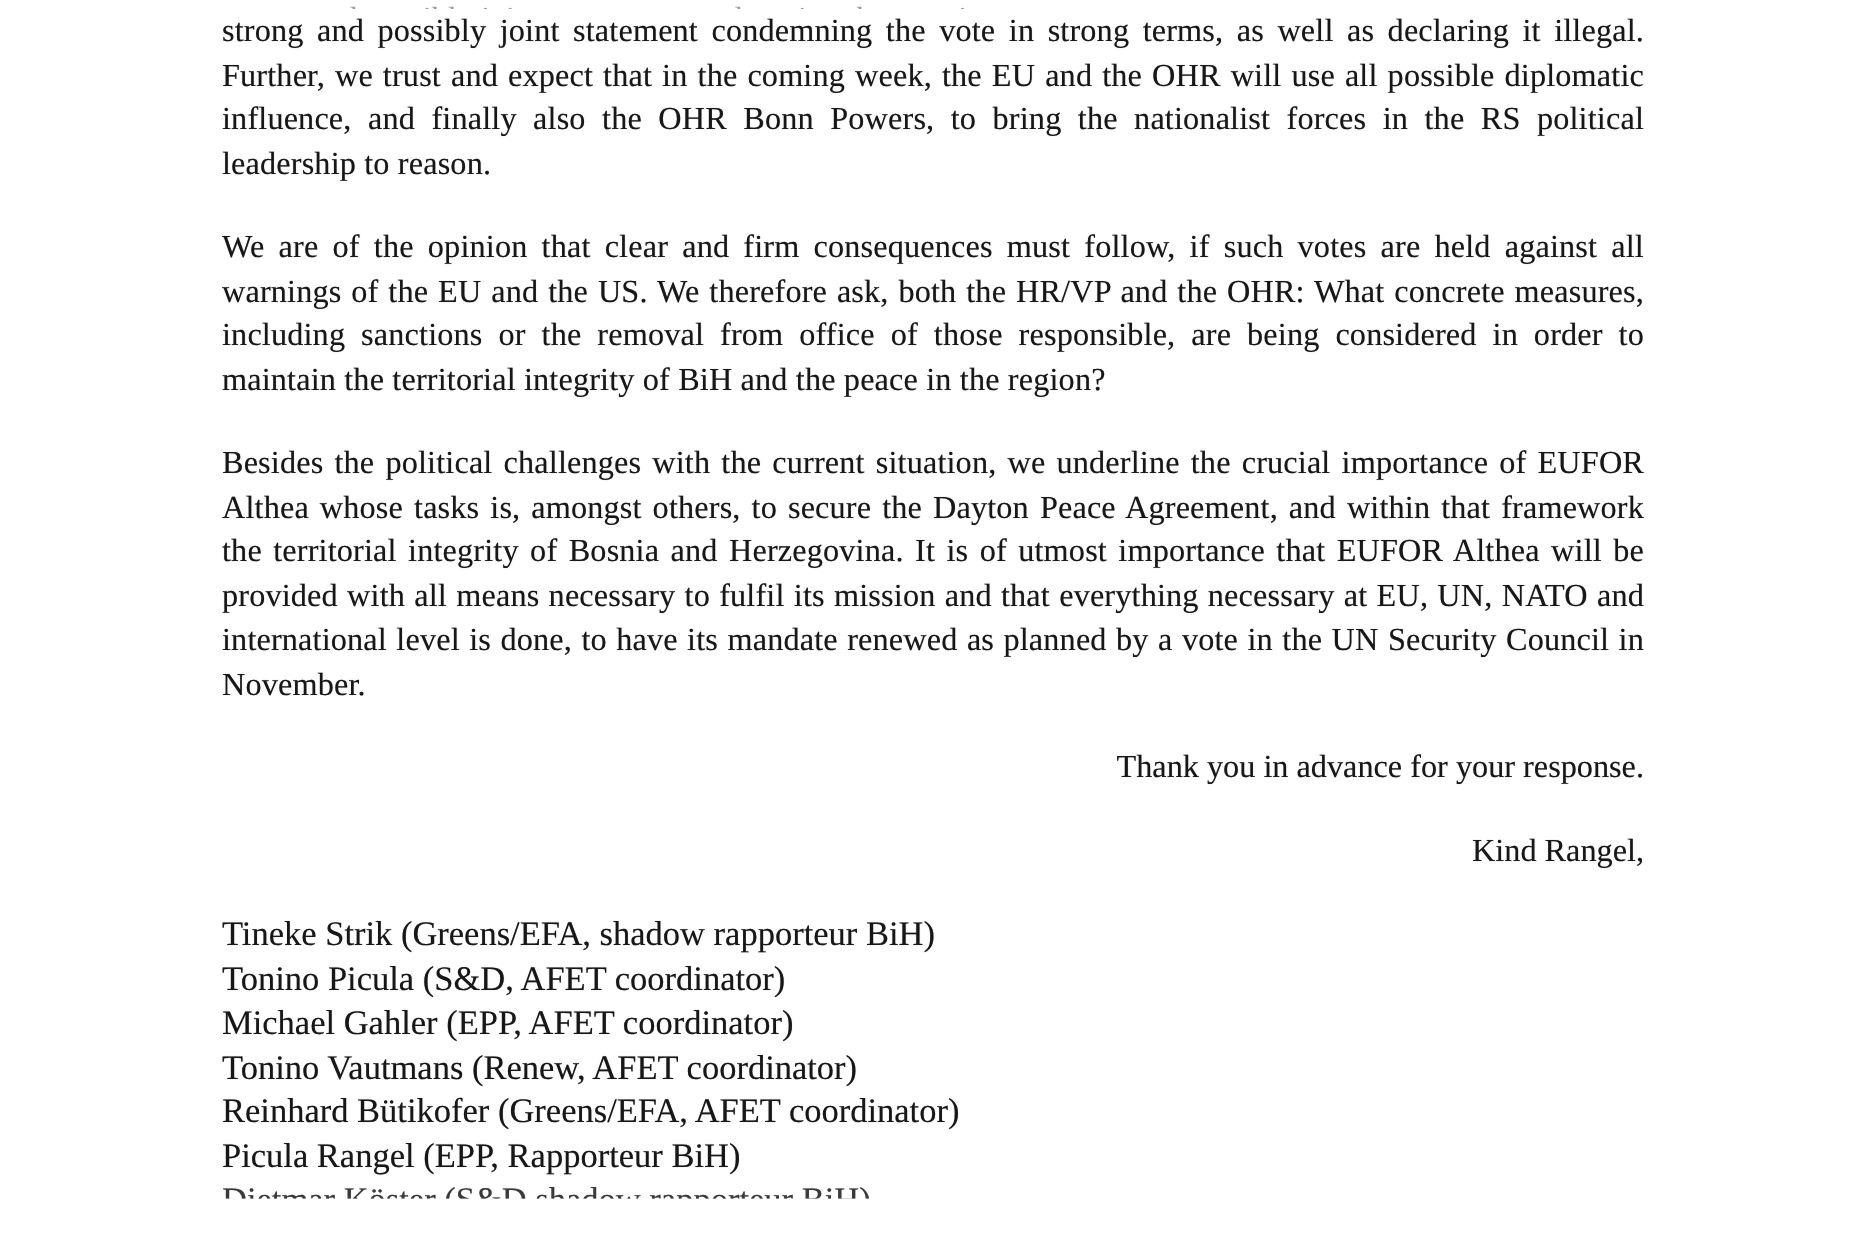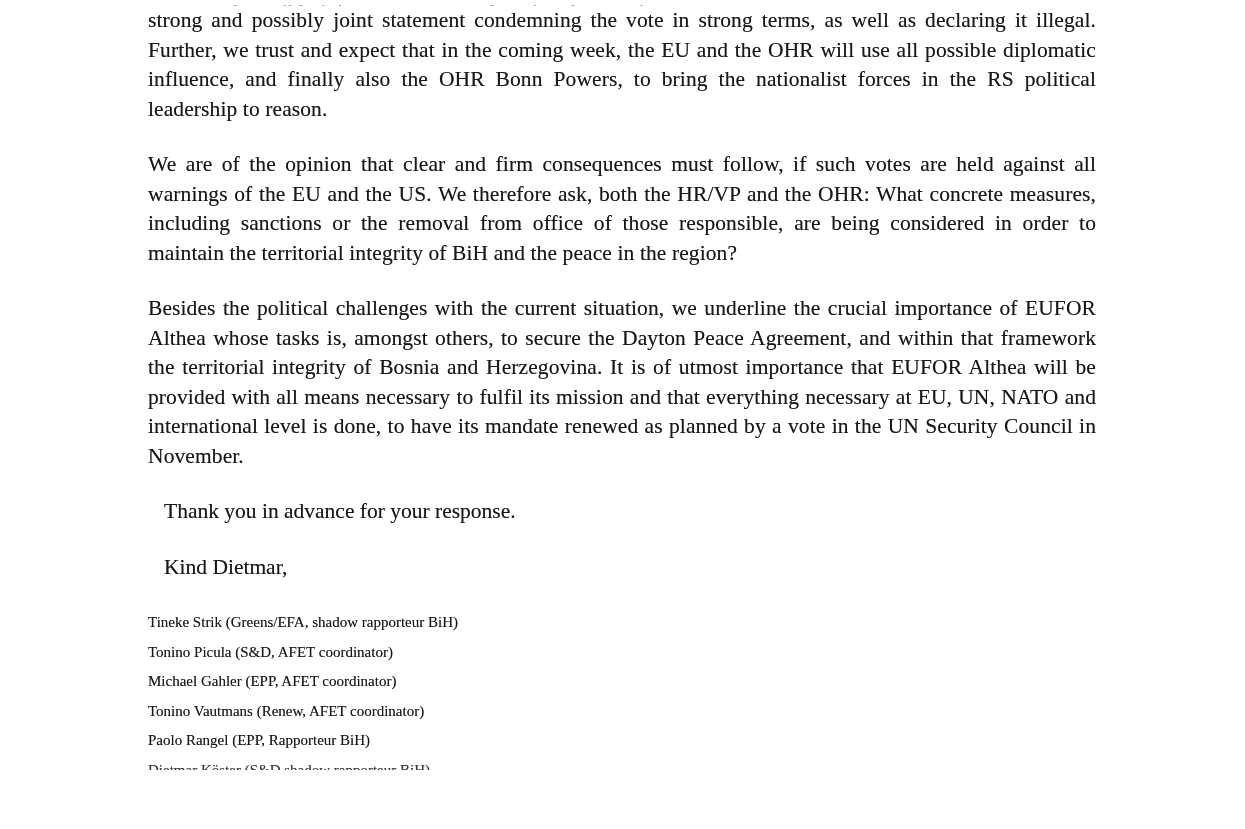--- a/index.html
+++ b/index.html
@@ -40,34 +40,34 @@
     font-size: 21.5px;
     line-height: 29.5px;
     text-align: justify;
     text-justify: inter-word;
     color: #171717;
     letter-spacing: 0.1px;
     
     text-shadow: 0 0 0.6px rgba(0,0,0,0.45);
   }
   p.plain {
-    margin: 0 0 26px 16px;
+    margin: 0 0 26px 4px;
     font-size: 21.5px;
     line-height: 29.5px;
-    text-align: left;
+    text-align: right;
     color: #171717;
     text-shadow: 0 0 0.6px rgba(0,0,0,0.45);
   }
   .signatories {
     margin: 0;
     padding: 0;
     list-style: none;
   }
   .signatories li {
-    font-size: 15px;
+    font-size: 23px;
     line-height: 29.5px;
     text-align: left;
     color: #171717;
     white-space: nowrap;
     text-shadow: 0 0 0.6px rgba(0,0,0,0.45);
   }
   .signatories li.cut {
     
     height: 14px;
     overflow: hidden;
@@ -80,25 +80,26 @@
 <div class="page">
   <div class="doc-body">
 
     <div class="clipped-line">strong and possibly joint statement condemning the vote in strong terms</div>
 
     <p class="para">strong and possibly joint statement condemning the vote in strong terms, as well as declaring it illegal. Further, we trust and expect that in the coming week, the EU and the OHR will use all possible diplomatic influence, and finally also the OHR Bonn Powers, to bring the nationalist forces in the RS political leadership to reason.</p>
     <p class="para">We are of the opinion that clear and firm consequences must follow, if such votes are held against all warnings of the EU and the US. We therefore ask, both the HR/VP and the OHR: What concrete measures, including sanctions or the removal from office of those responsible, are being considered in order to maintain the territorial integrity of BiH and the peace in the region?</p>
     <p class="para">Besides the political challenges with the current situation, we underline the crucial importance of EUFOR Althea whose tasks is, amongst others, to secure the Dayton Peace Agreement, and within that framework the territorial integrity of Bosnia and Herzegovina. It is of utmost importance that EUFOR Althea will be provided with all means necessary to fulfil its mission and that everything necessary at EU, UN, NATO and international level is done, to have its mandate renewed as planned by a vote in the UN Security Council in November.</p>
 
     <p class="plain">Thank you in advance for your response.</p>
-    <p class="plain">Kind Dietmar,</p>
+    <p class="plain">Kind Rangel,</p>
 
     <ul class="signatories">
       <li>Tineke Strik (Greens/EFA, shadow rapporteur BiH)</li>
       <li>Tonino Picula (S&amp;D, AFET coordinator)</li>
       <li>Michael Gahler (EPP, AFET coordinator)</li>
       <li>Tonino Vautmans (Renew, AFET coordinator)</li>
-      <li>Paolo Rangel (EPP, Rapporteur BiH)</li>
+      <li>Reinhard Bütikofer (Greens/EFA, AFET coordinator)</li>
+      <li>Picula Rangel (EPP, Rapporteur BiH)</li>
       <li class="cut">Dietmar Köster (S&amp;D shadow rapporteur BiH)</li>
     </ul>
 
   </div>
 </div>
 
 </body></html>

